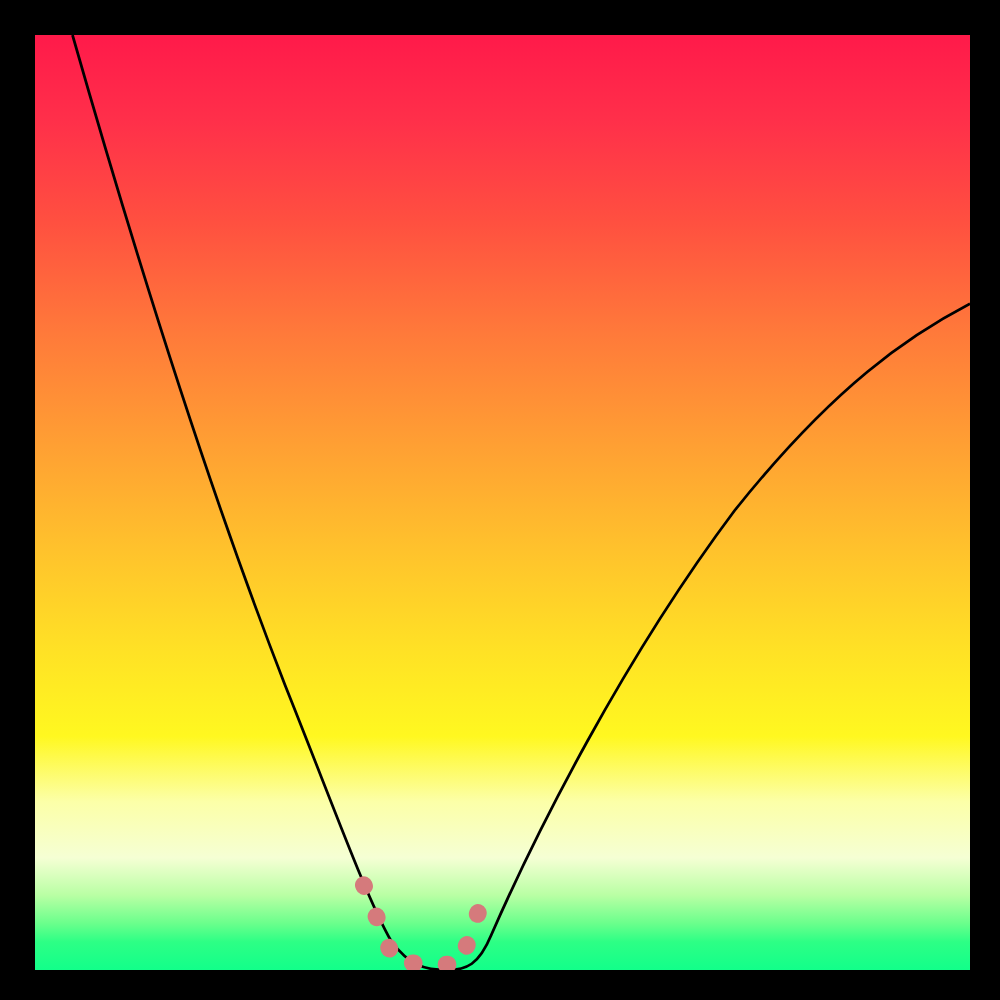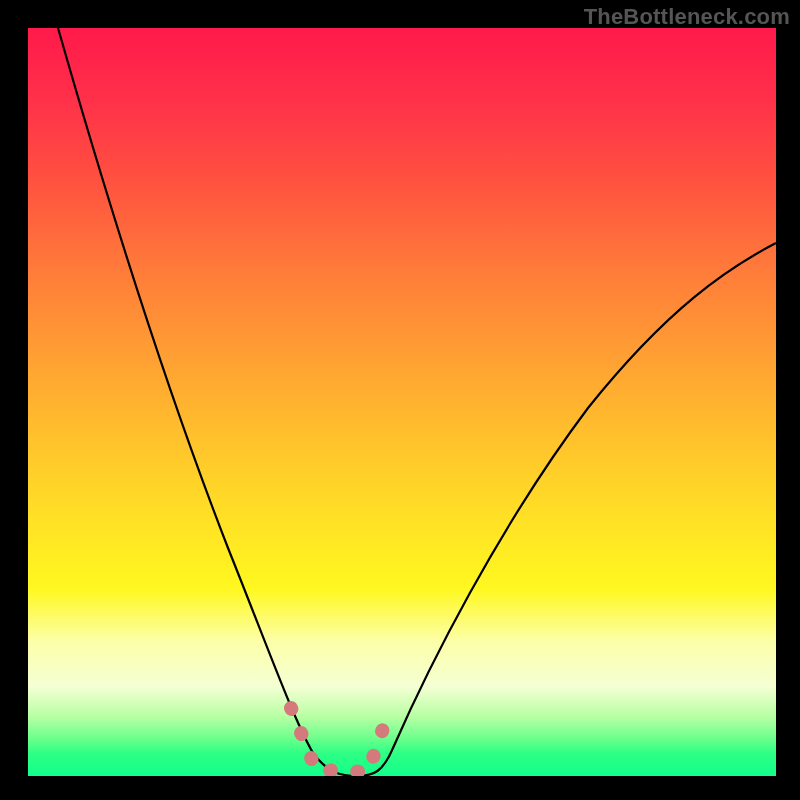--- a/index.html
+++ b/index.html
@@ -70,21 +70,20 @@
     stroke-linecap: round;
     stroke-linejoin: round;
     stroke-dasharray: 1 26;
   }
 </style>
 </head>
 <body>
 
 <div class="chart-container">
 
-  <div class="watermark">TheBottleneck.com</div>
 
   <div class="gradient-panel"></div>
 
   <svg class="overlay" viewBox="0 0 748 748" preserveAspectRatio="none">
 
     <path class="curve" d="M 30 0
              C 70 140, 130 340, 200 520
              C 240 620, 265 690, 285 725
              C 300 745, 312 748, 330 748"></path>
 

